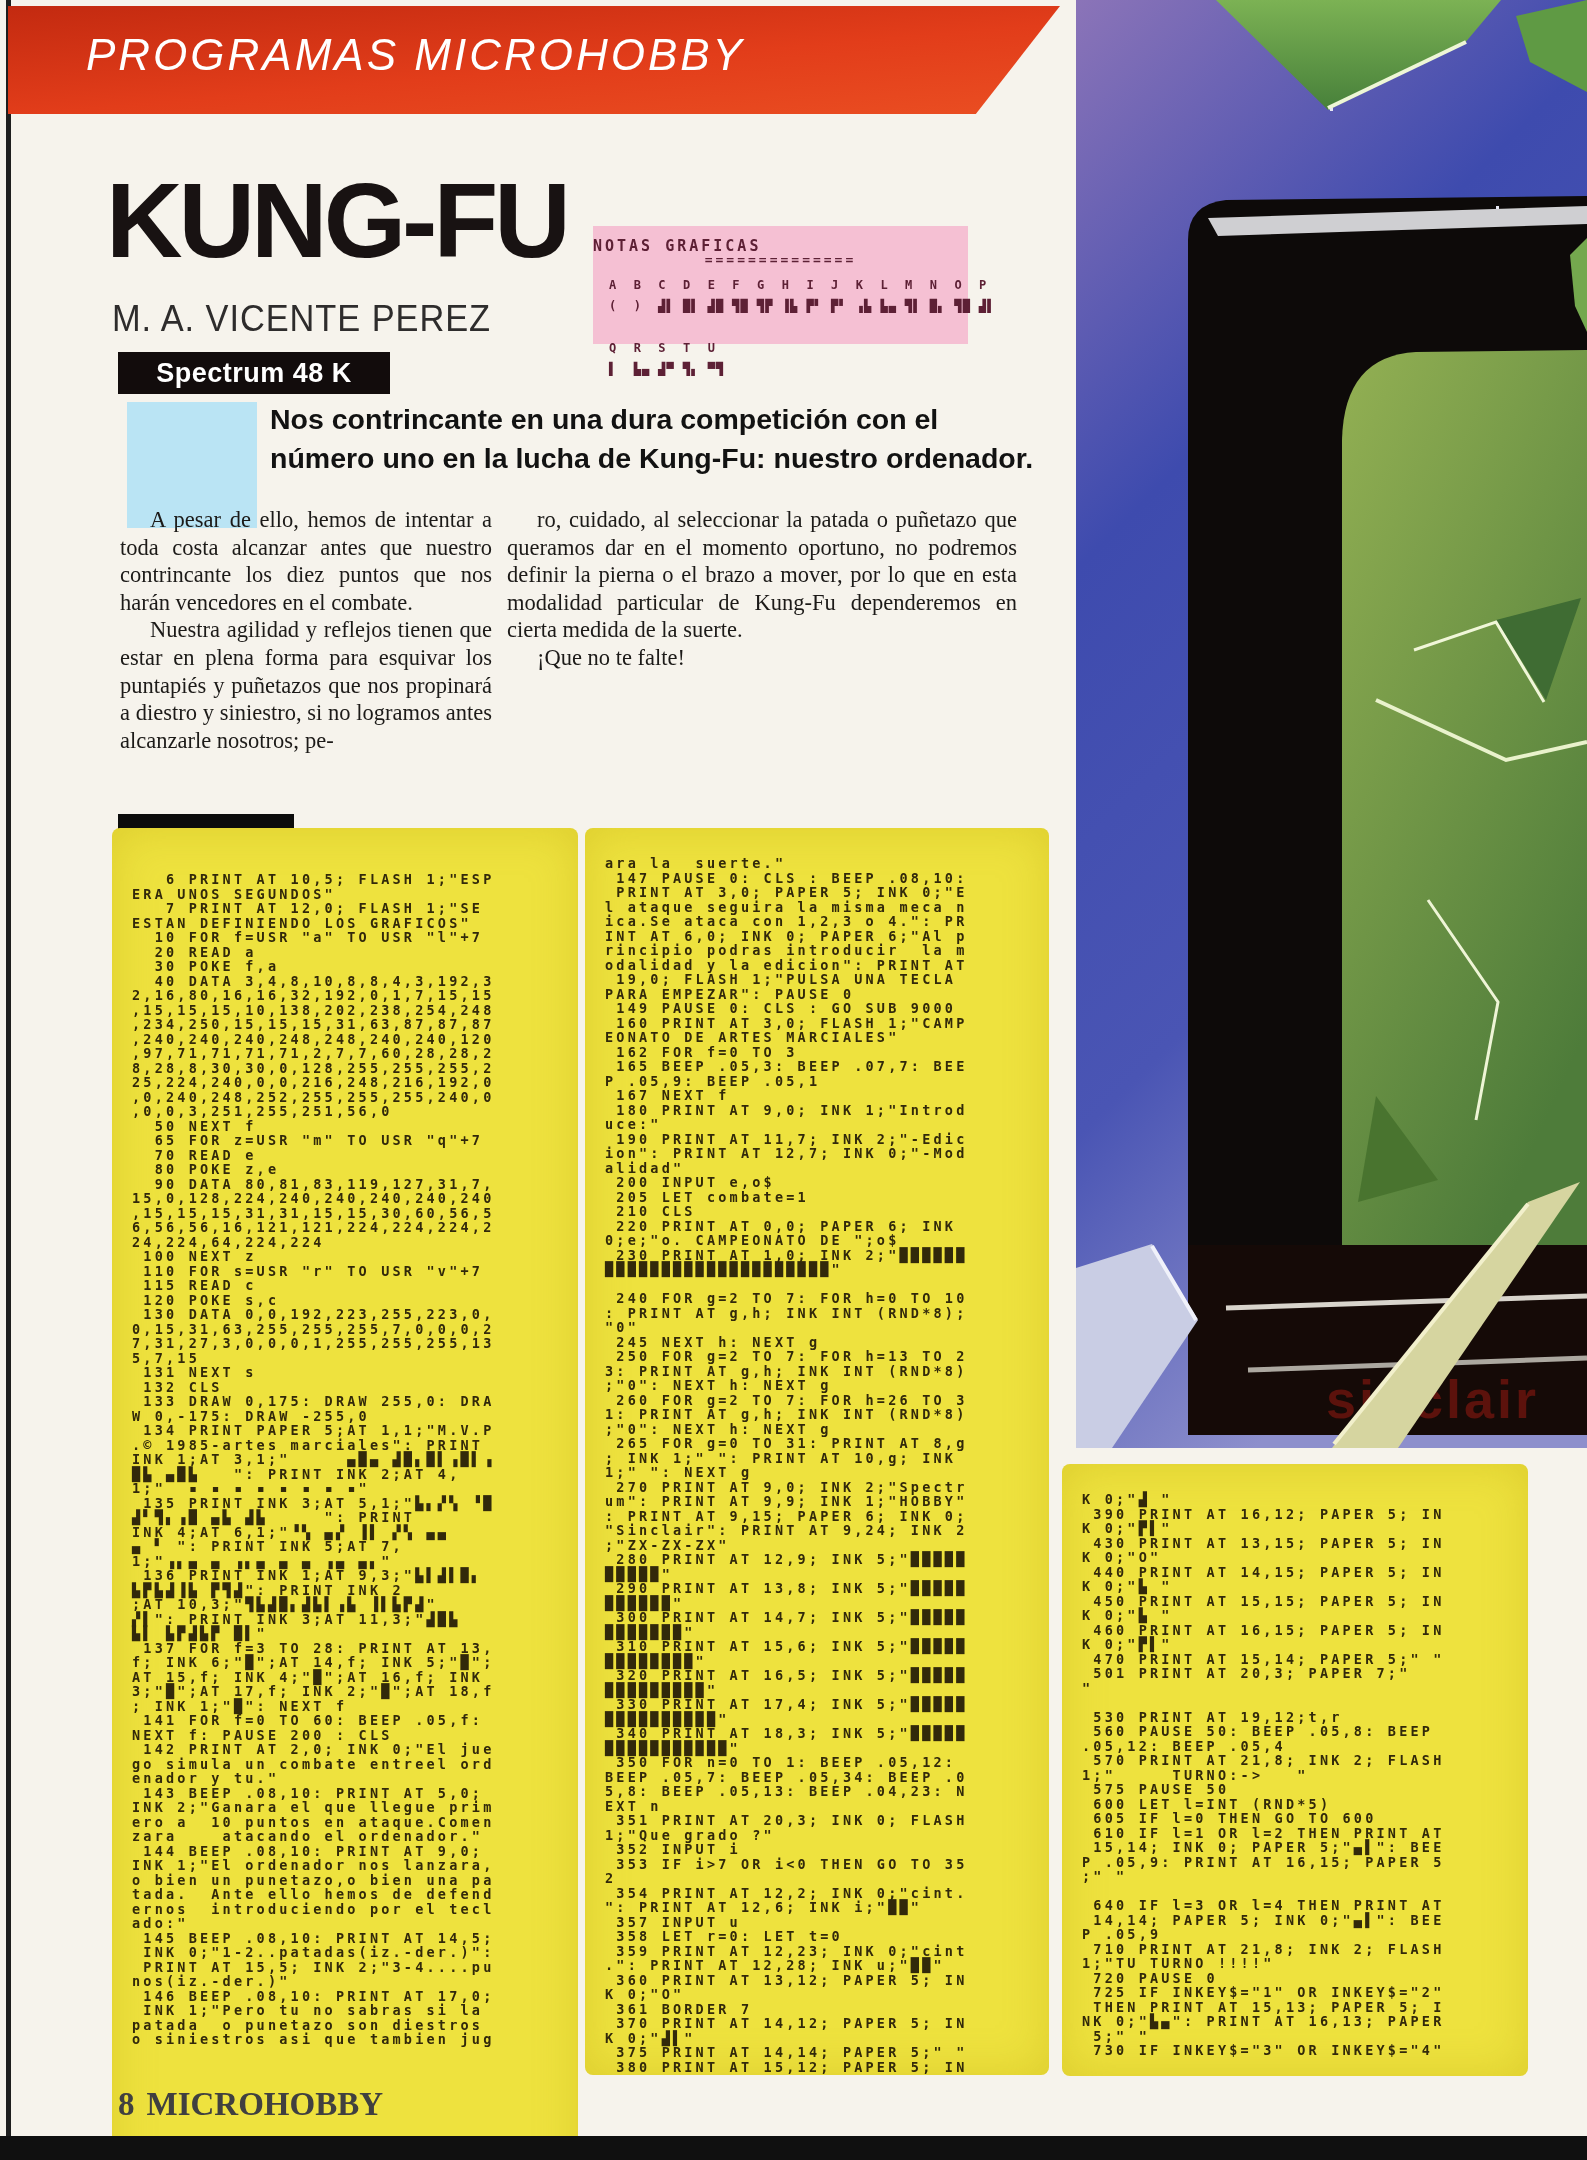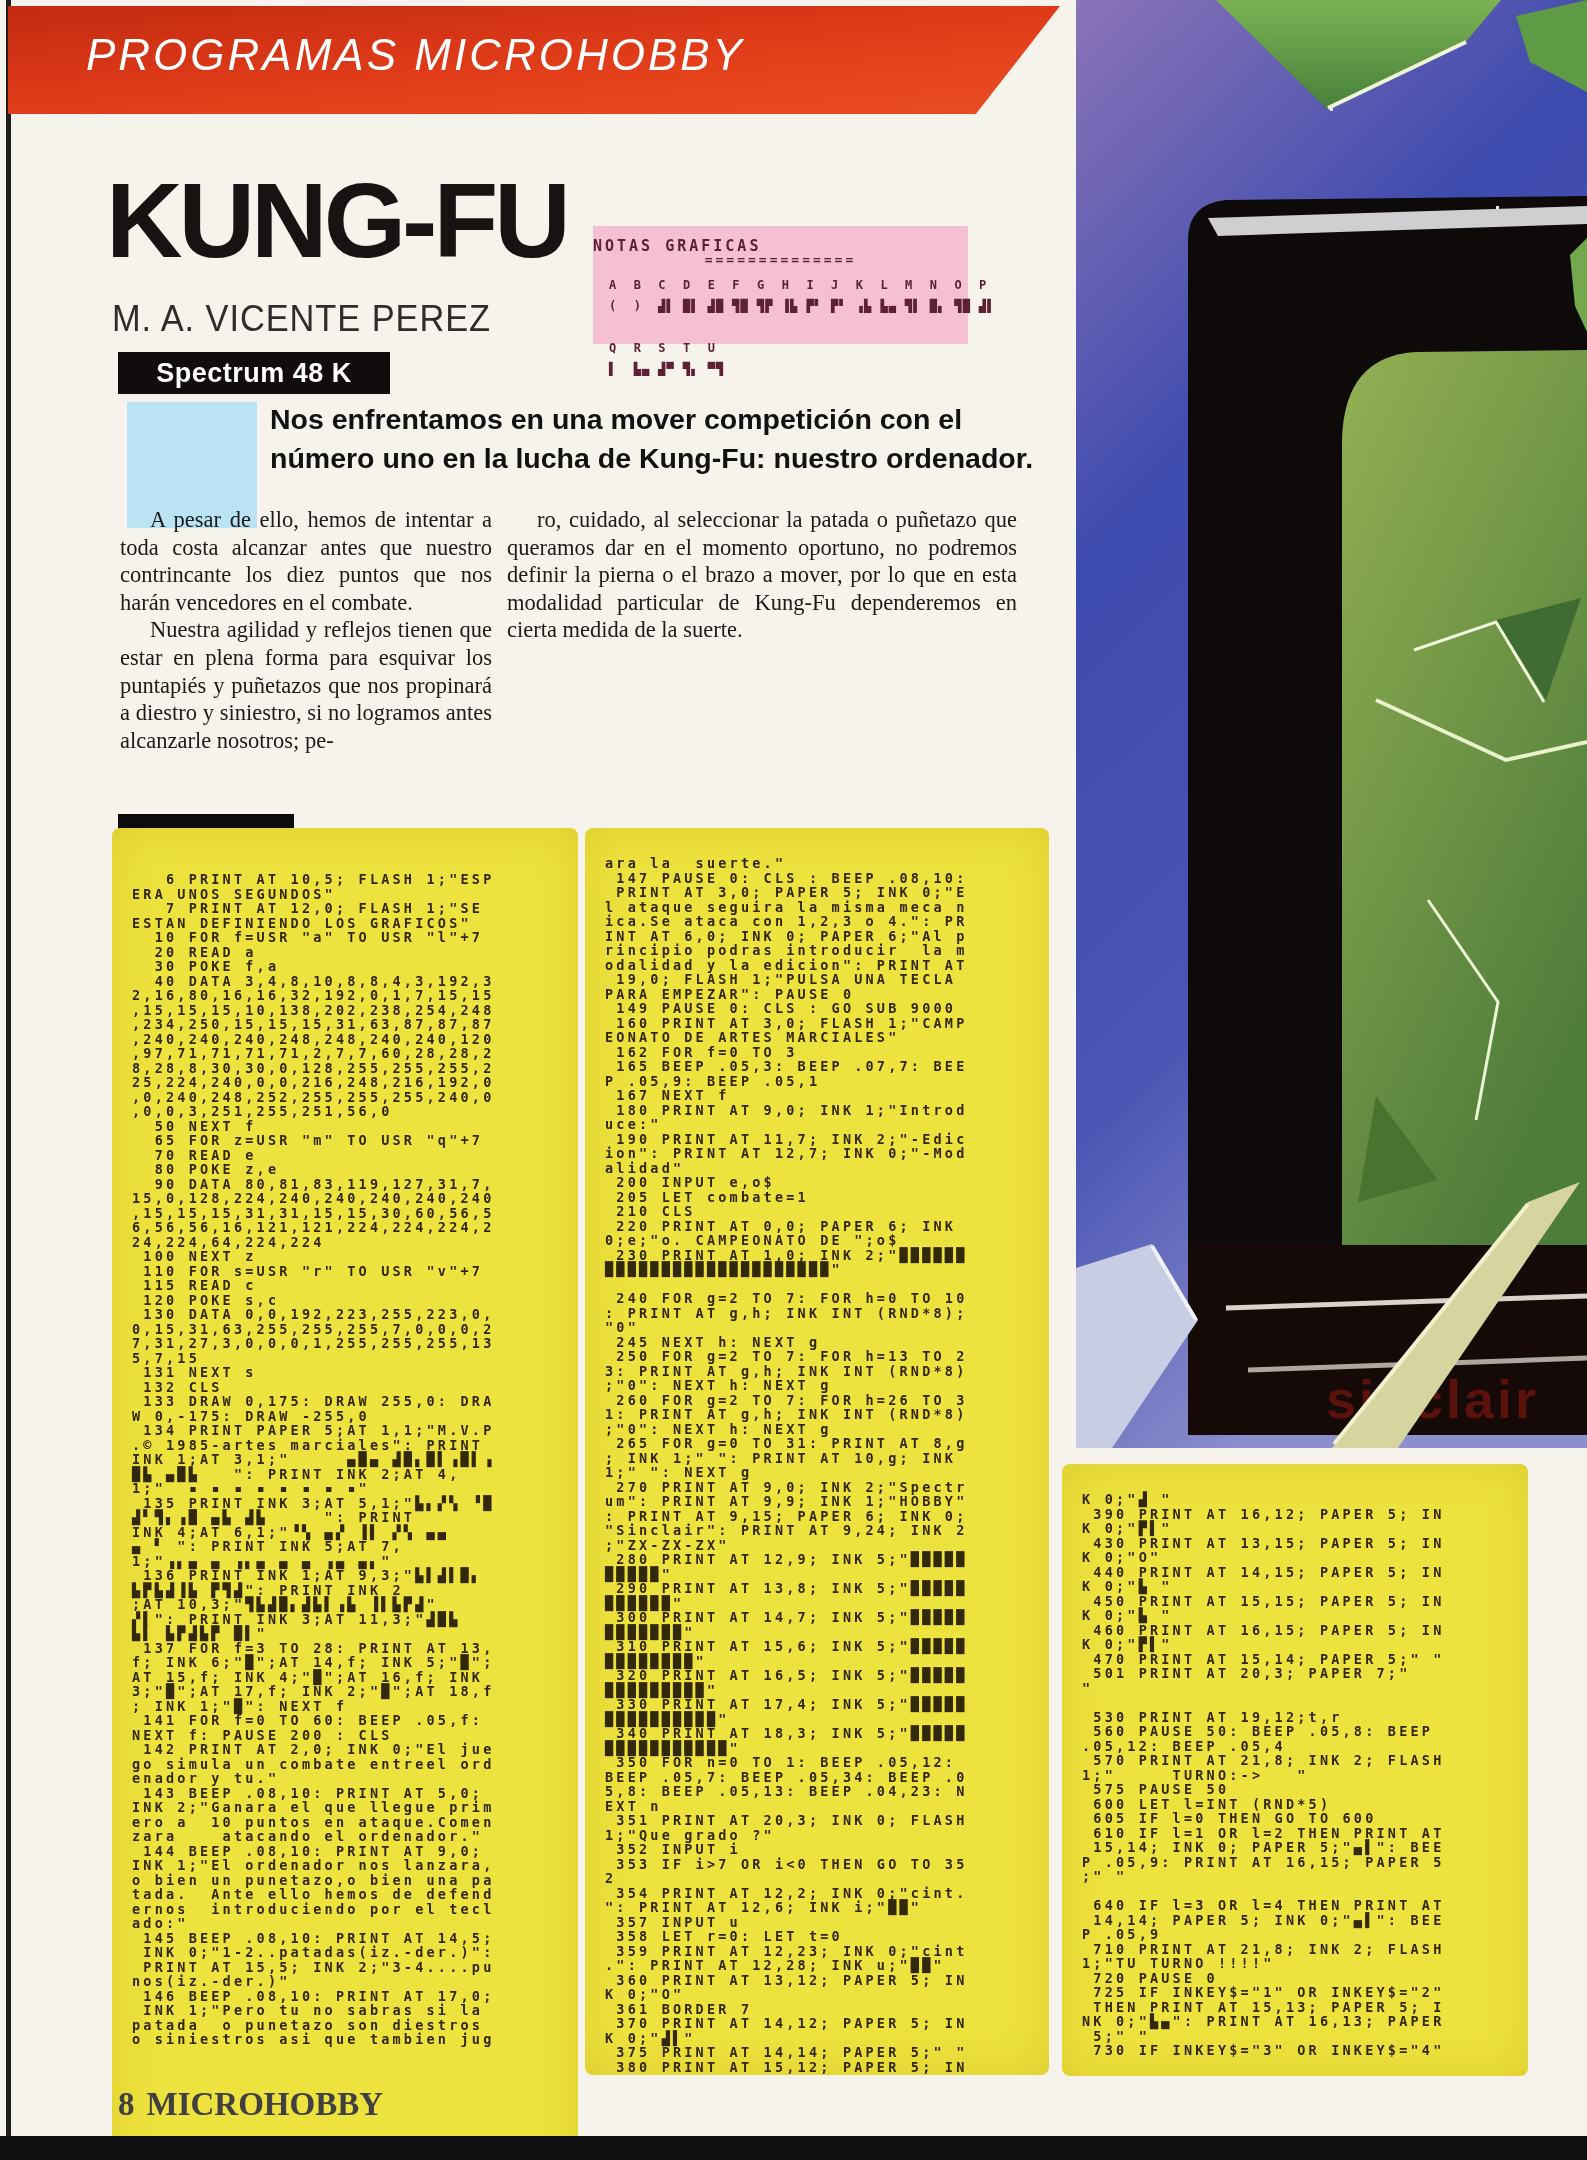--- a/index.html
+++ b/index.html
@@ -87,30 +87,31 @@
     <div class="notas-underline">==============</div>
     <pre class="notas-grid">A  B  C  D  E  F  G  H  I  J  K  L  M  N  O  P
 (  )  ▟▌ █▌ ▟█ ▜█ ▜▛ ▐▙ ▛▘ ▛▘ ▗▙ ▙▄ ▜▌ █▖ ▜█ ▟▌
 
 Q  R  S  T  U
 ▌  ▙▄ ▟▀ ▜▖ ▀▜</pre>
   </div>
 
   <div class="abs bluebox"></div>
   <div class="abs intro">
-    <div>Nos enfrentamos en una mover competición con el</div>
+    <div>Nos contrincante en una dura competición con el</div>
     <div>número uno en la lucha de Kung-Fu: nuestro ordenador.</div>
   </div>
 
   <div class="abs bodycol col-a">
     <p>A pesar de ello, hemos de intentar a toda costa alcanzar antes que nuestro contrincante los diez puntos que nos harán vencedores en el combate.</p>
     <p>Nuestra agilidad y reflejos tienen que estar en plena forma para esquivar los puntapiés y puñetazos que nos propinará a diestro y siniestro, si no logramos antes alcanzarle nosotros; pe-</p>
   </div>
   <div class="abs bodycol col-b">
     <p>ro, cuidado, al seleccionar la patada o puñetazo que queramos dar en el momento oportuno, no podremos definir la pierna o el brazo a mover, por lo que en esta modalidad particular de Kung-Fu dependeremos en cierta medida de la suerte.</p>
+    <p>¡Que no te falte!</p>
   </div>
 
   <div class="abs blackbar"></div>
 
   <div class="abs listing l1">
     <pre>   6 PRINT AT 10,5; FLASH 1;"ESP
 ERA UNOS SEGUNDOS"
    7 PRINT AT 12,0; FLASH 1;"SE
 ESTAN DEFINIENDO LOS GRAFICOS"
   10 FOR f=USR "a" TO USR "l"+7

